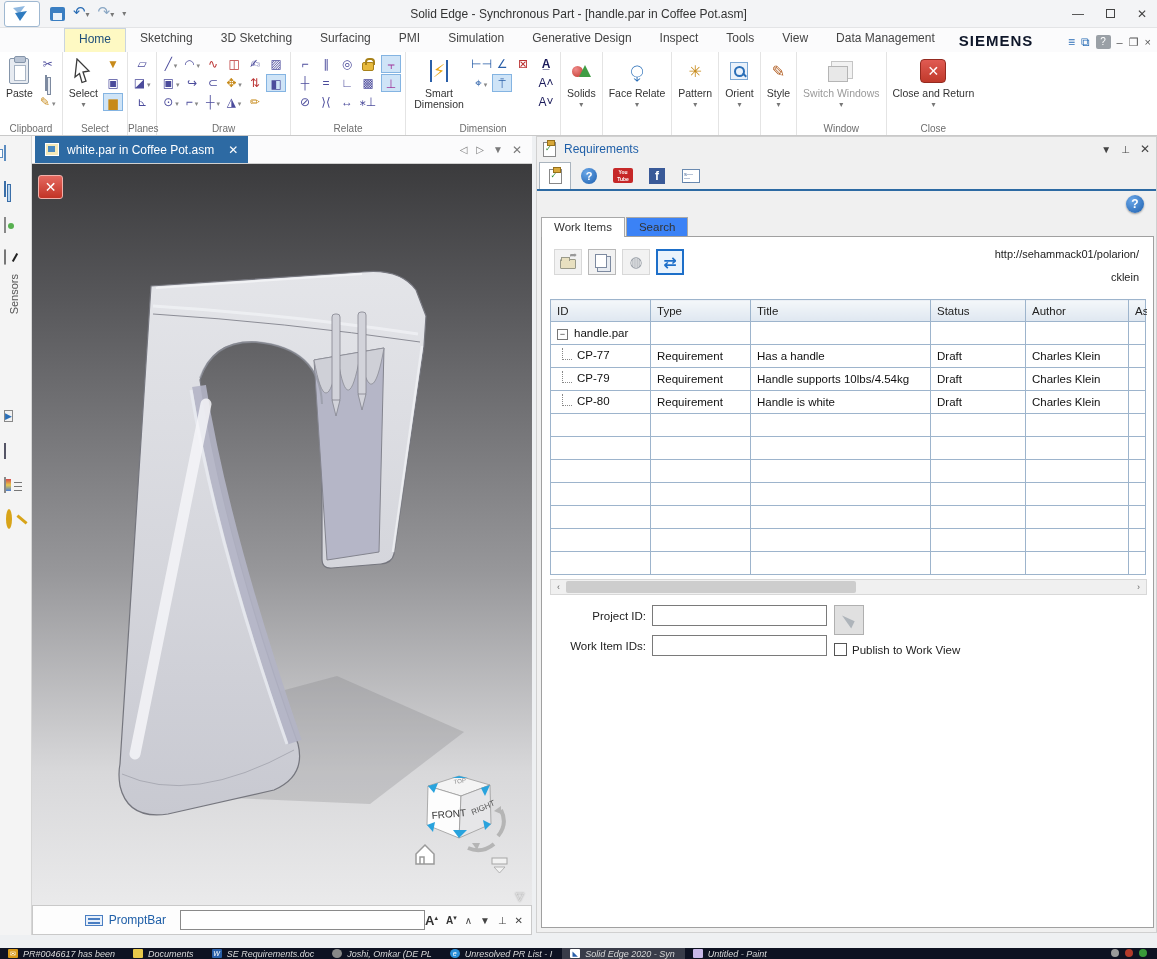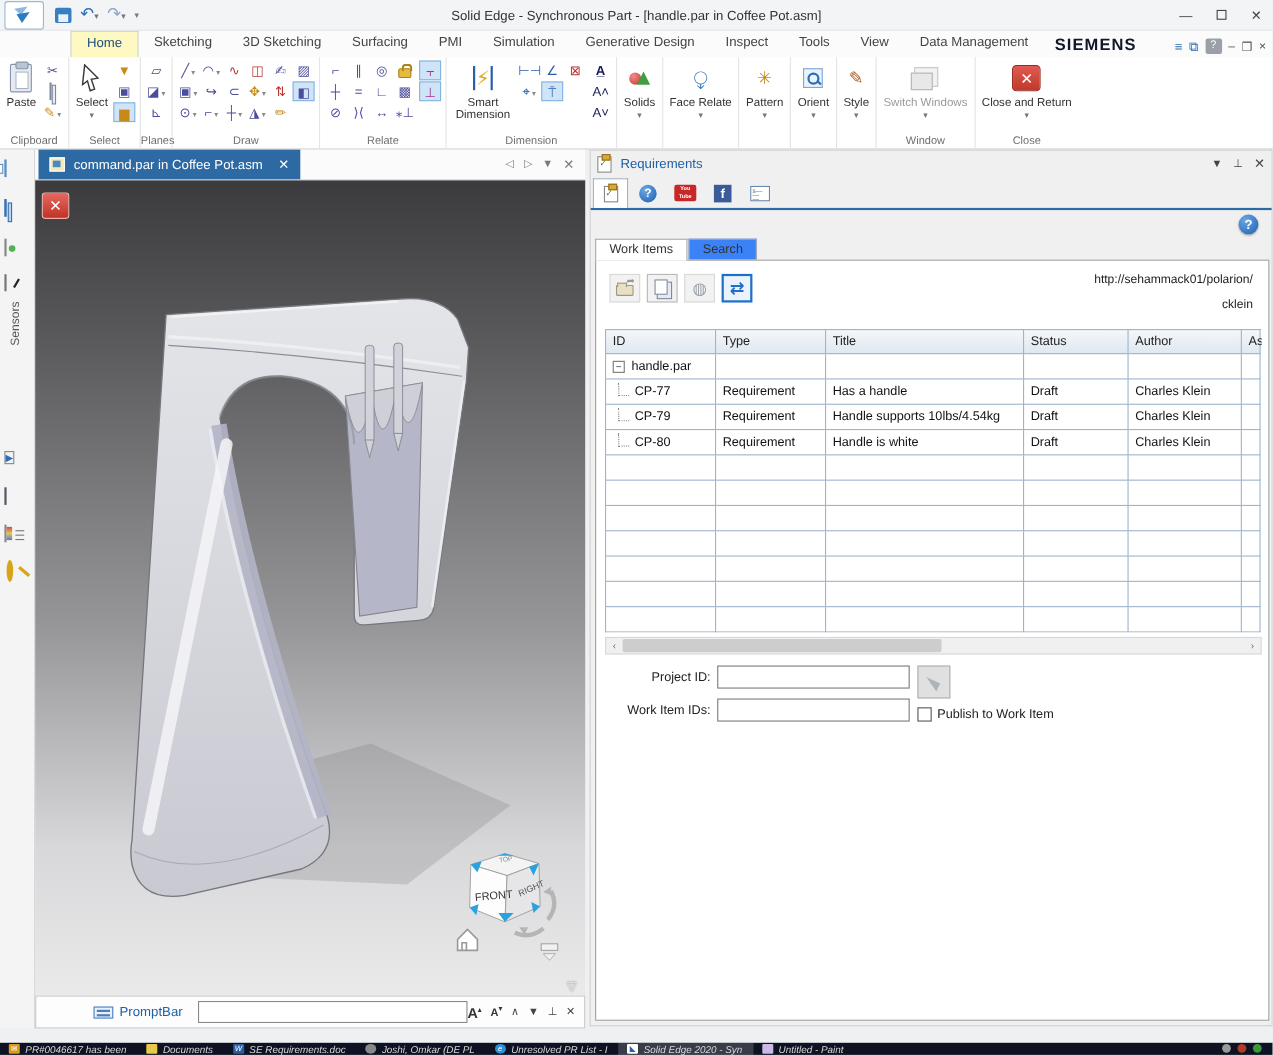--- a/index.html
+++ b/index.html
@@ -433,21 +433,21 @@
     <span class="rail-label" style="top:138px">Sensors</span>
     <span class="rail-ic" style="top:272px"><span class="ric-play">▶</span></span>
     <span class="rail-ic" style="top:308px"><span class="ric-cmap"></span></span>
     <span class="rail-ic" style="top:342px"><span class="ric-res"></span></span>
     <span class="rail-ic" style="top:376px"><span class="ric-key"></span></span>
   </div>
 
   <div id="docstrip">
     <div id="doctab">
       <span class="doctab-ic"></span>
-      <span class="dlabel">command.par in Coffee Pot.asm</span>
+      <span class="dlabel">white.par in Coffee Pot.asm</span>
       <span class="dclose">✕</span>
     </div>
     <div class="docstrip-nav">
       <span>◁</span>
       <span>▷</span>
       <span>▼</span>
       <span style="font-size:12px">✕</span>
     </div>
   </div>
 
@@ -698,21 +698,21 @@
         </div>
         <div id="pick-btn">
             <span class="pick-arrow"></span>
           </div>
         <div class="frow" style="left:0; top:30px; width:285px; justify-content:flex-end; gap:6px;">
           <span class="flabel">Work Item IDs:</span>
           <input class="finput" type="text" value="" style="">
         </div>
         <div class="frow chkrow" style="left:292px; top:38px;">
           <span class="chk"></span>
-          <span>Publish to Work Item</span>
+          <span>Publish to Work View</span>
         </div>
       </div>
     </div>
   </div>
 
 
   <div id="taskbar">
     <div class="tb-item">
         <span class="tb-ic tb-mail">✉</span>
         <span>PR#0046617 has been</span>

